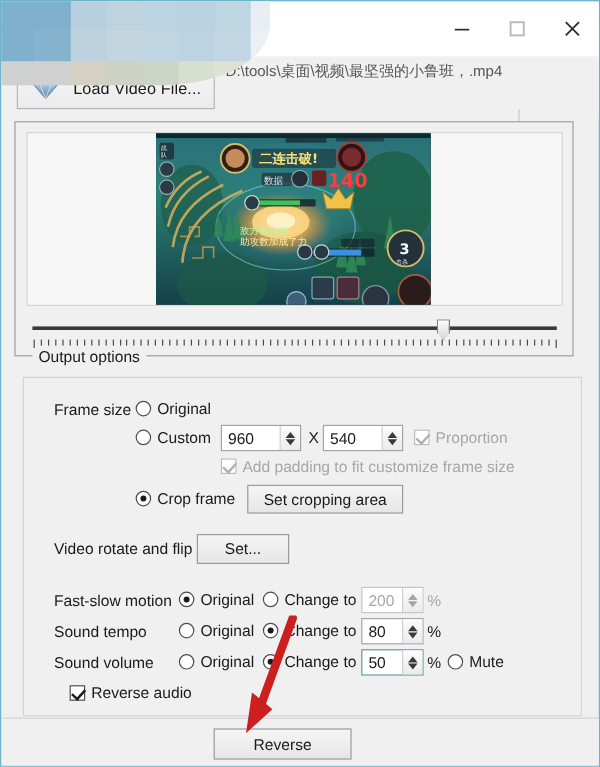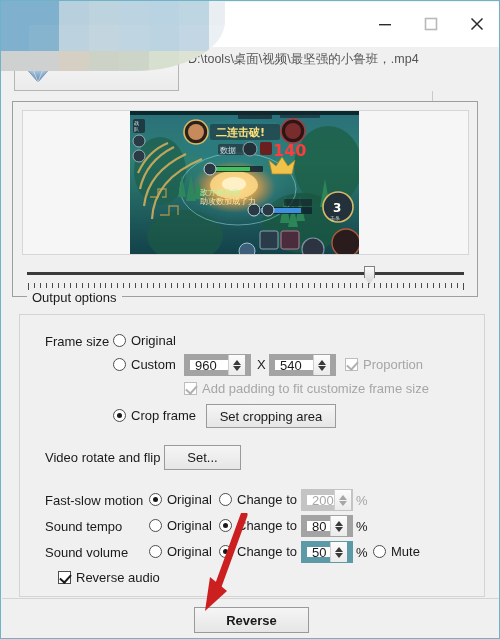--- a/index.html
+++ b/index.html
@@ -223,21 +223,21 @@
   }
   .check.dim { color: #a6a6a6; }
   .check.dim .box { border-color: #bdbdbd; }
   .check.dim.on .box::after { border-color: #b0b0b0; }
 
   
   .spin {
     position: absolute;
     height: 22px;
     background: #ffffff;
-    border: 6px solid #a3a3a3;
+    border: 1px solid #a3a3a3;
     display: flex; align-items: center;
   }
   .spin .val {
     flex: 1;
     padding-left: 5px;
     font-size: 13px;
     color: #1a1a1a;
   }
   .spin .arrows {
     width: 17px; height: 20px;
@@ -277,22 +277,22 @@
   
   #footer {
     position: absolute;
     left: 1px; top: 597px;
     width: 498px; height: 41px;
     background: #f0f0f0;
     border-top: 1px solid #d4d4d4;
   }
   #reverse-btn {
     position: absolute;
-    left: 192px; top: 8px;
-    width: 115px; height: 26px; font-weight: bold;
+    left: 176px; top: 8px;
+    width: 115px; height: 26px;
   }
 
   
   #red-arrow {
     position: absolute;
     left: 196px; top: 512px;
     width: 70px; height: 100px;
     z-index: 60;
     pointer-events: none;
   }
@@ -327,20 +327,21 @@
           <linearGradient id="gemg" x1="0" y1="0" x2="0" y2="1">
             <stop offset="0" stop-color="#c9dcec"></stop>
             <stop offset="0.45" stop-color="#93b4d2"></stop>
             <stop offset="1" stop-color="#5f87ad"></stop>
           </linearGradient>
         </defs>
         <path d="M4 7 L30 7 L17 22 Z" fill="url(#gemg)" stroke="#6f8fae" stroke-width="0.9"></path>
         <path d="M4 7 L11 3 L30 7" fill="#e7eef6" stroke="#8fa9c3" stroke-width="0.8"></path>
         <path d="M11 7 L17 22 L23 7" fill="none" stroke="#e3ecf5" stroke-width="0.8" opacity="0.8"></path>
       </svg>
+      <span class="label">Load Video File...</span>
     </div>
     <div id="file-path">D:\tools\桌面\视频\最坚强的小鲁班，.mp4</div>
     <div id="path-caret"></div>
   </div>
 
   <div id="mosaic">
       <div class="m" style="left: 0px; top: 0px; width: 31px; height: 27px; background: rgb(127, 176, 205);"></div>
       <div class="m" style="left: 30px; top: 0px; width: 31px; height: 27px; background: rgb(127, 176, 205);"></div>
       <div class="m" style="left: 60px; top: 0px; width: 31px; height: 27px; background: rgb(184, 207, 221);"></div>
       <div class="m" style="left: 90px; top: 0px; width: 31px; height: 27px; background: rgb(189, 211, 222);"></div>

